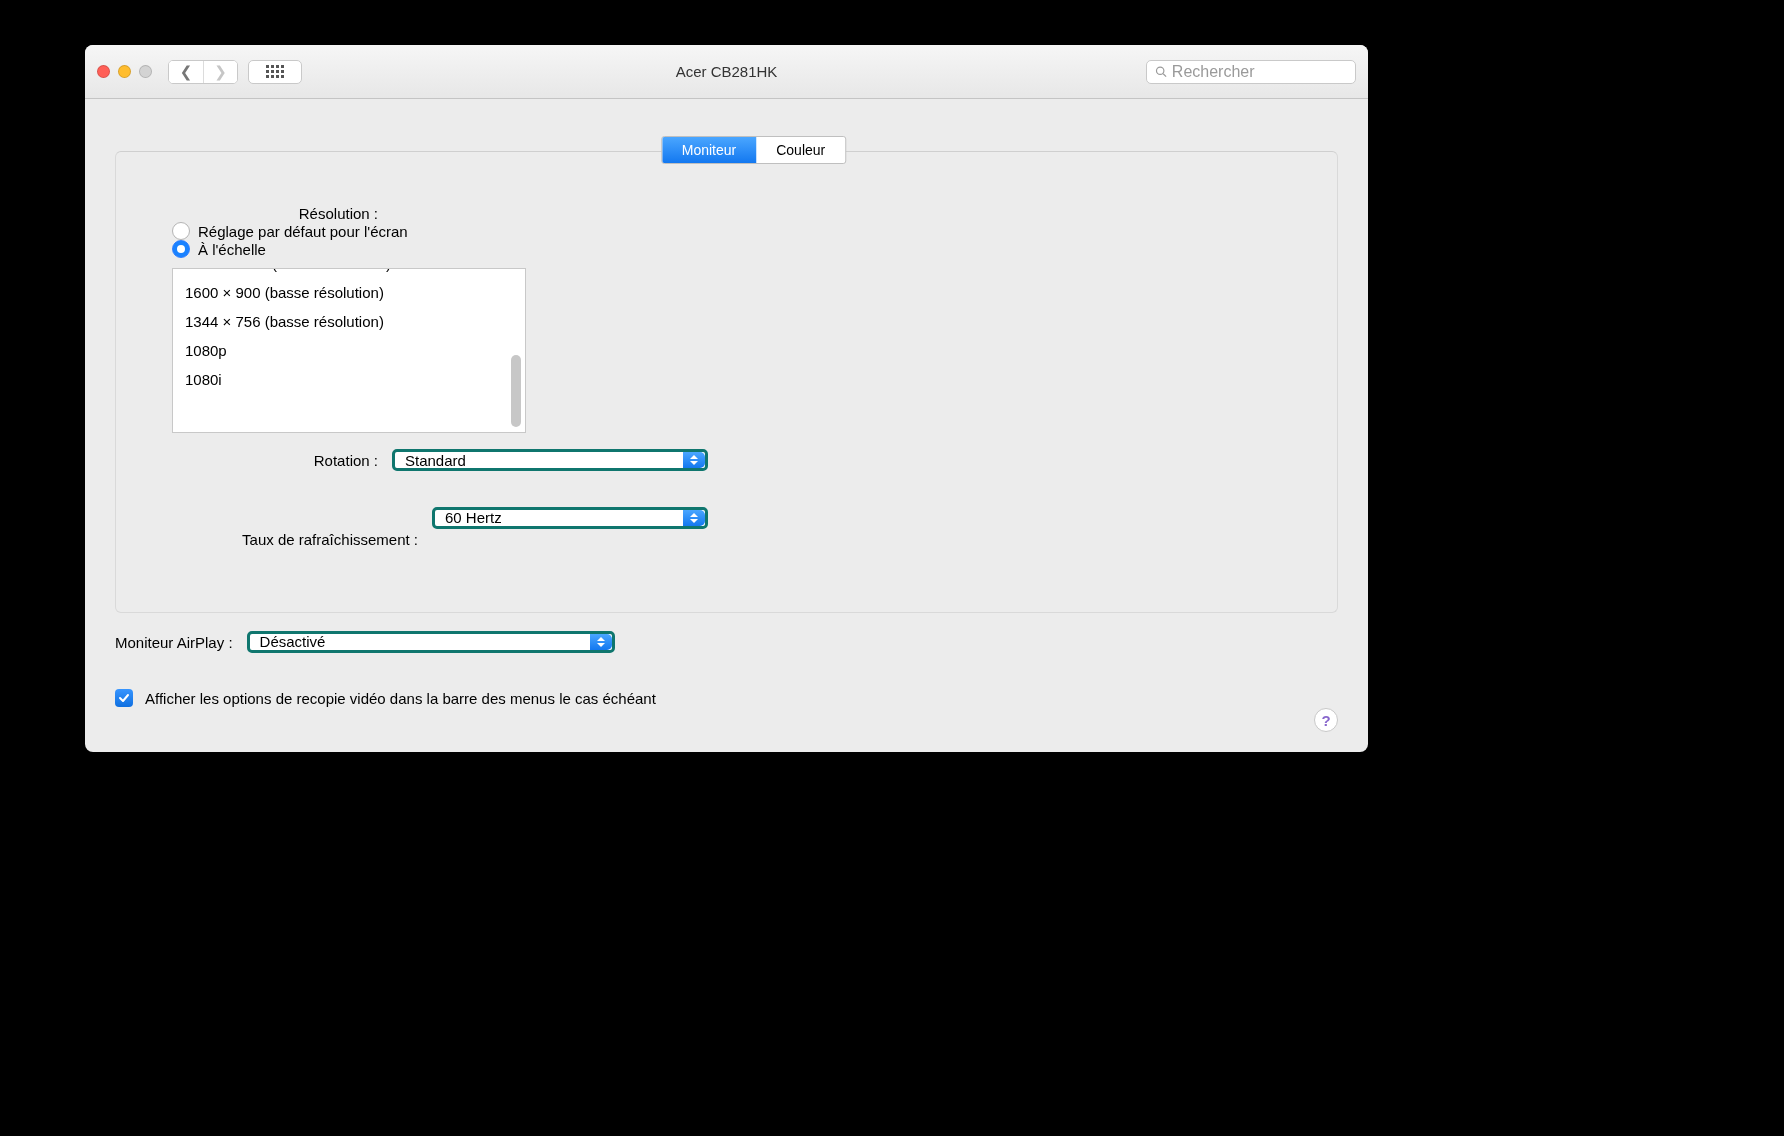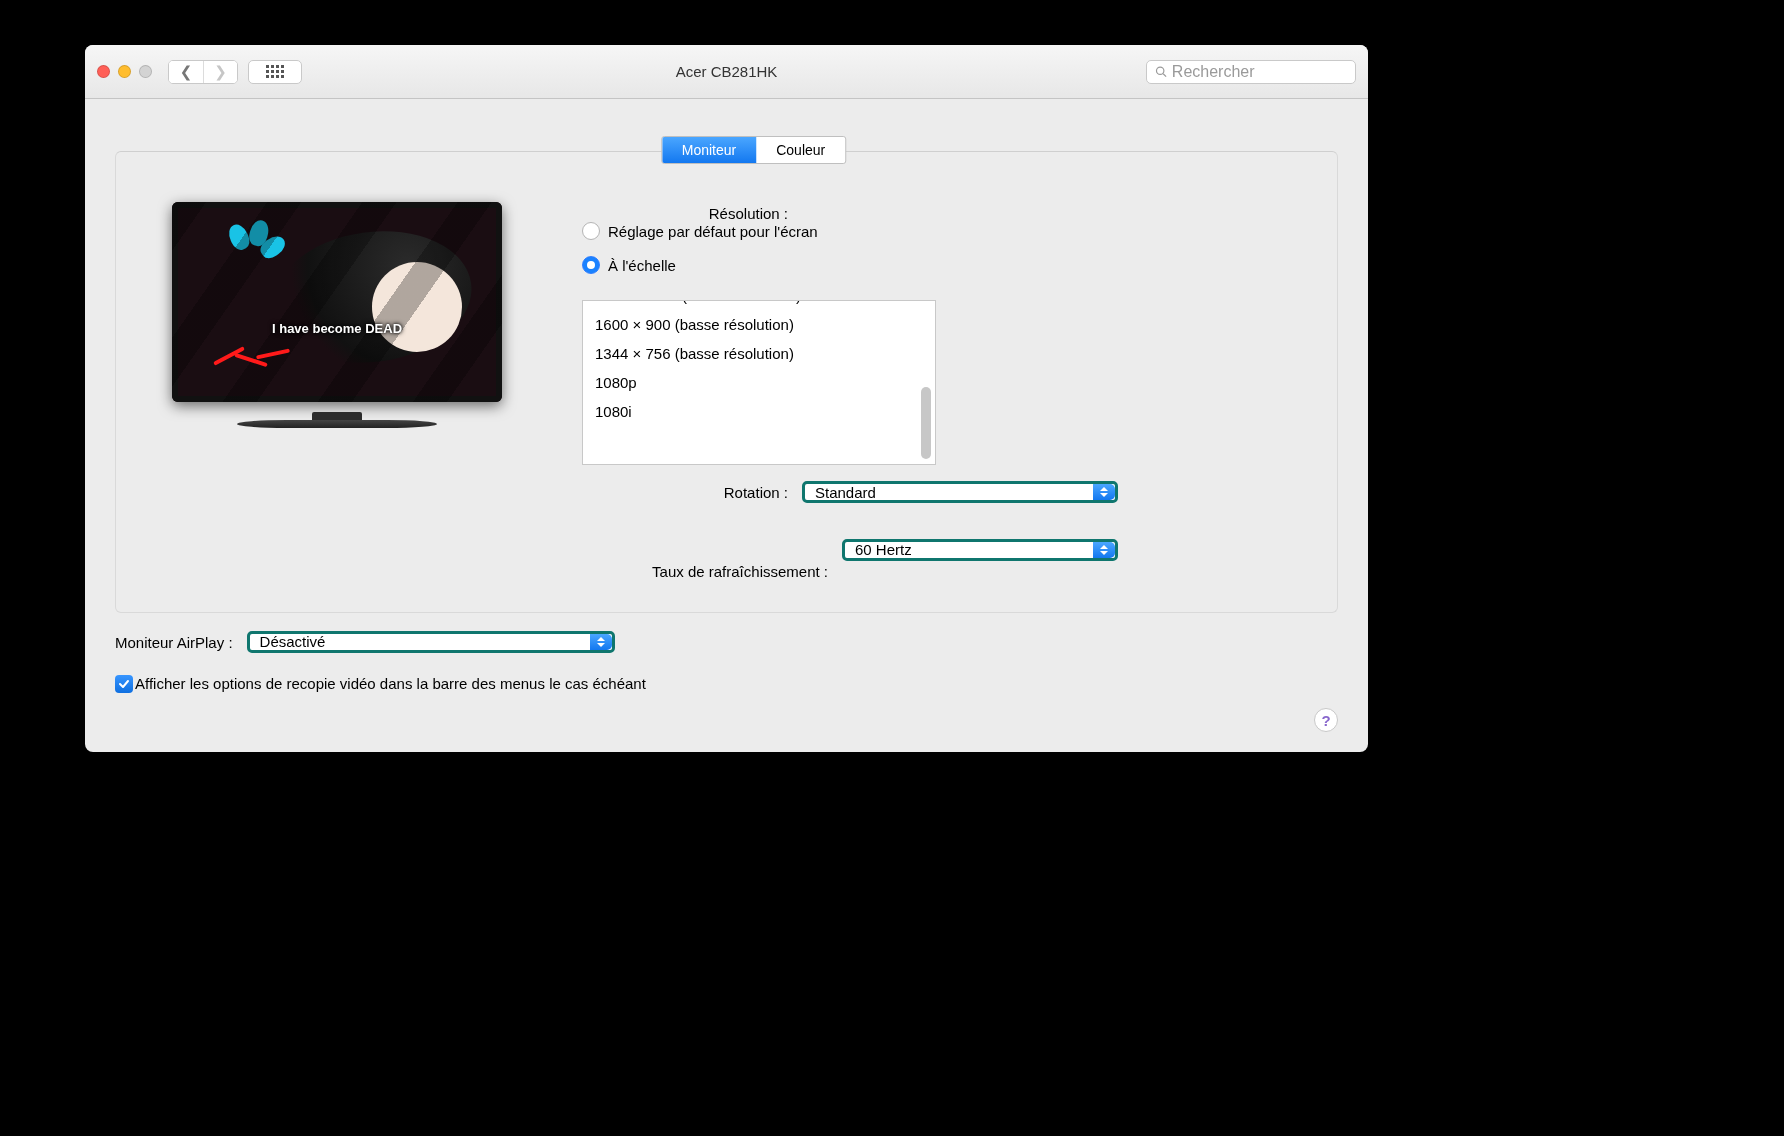--- a/index.html
+++ b/index.html
@@ -76,21 +76,21 @@
 .red-scrawl span{ position:absolute; width:34px; height:4px; background:#ff1a1a; border-radius:2px;}
 .red-scrawl .s1{transform:rotate(-28deg); left:0; top:6px;} .red-scrawl .s2{transform:rotate(18deg); left:22px; top:10px;} .red-scrawl .s3{transform:rotate(-12deg); left:44px; top:4px;}
 .monitor-stand { position:absolute; bottom:-6px; left:50%; transform:translateX(-50%); width:200px; height:16px; }
 .monitor-stand .neck{ width:50px; height:10px; background:#2b2b2b; margin:0 auto; border-radius:2px;}
 .monitor-stand .base{ width:200px; height:8px; background:linear-gradient(#444,#222); border-radius:50%/100%; margin-top:-2px;}
 
 .controls { flex:1; font-size:15px; }
 .row { display:flex; align-items:flex-start; margin-bottom:10px;flex-direction:column; }
 .row .label { width:220px; text-align:right; padding-right:14px; padding-top:3px; color:#000; }
 
-.radios { display:flex; flex-direction:column; gap:16px; }
+.radios { display:flex; flex-direction:column; gap:0; }
 .radio { display:flex; align-items:center; gap:8px; cursor:pointer;}
 .radio .r { width:18px; height:18px; border-radius:50%; border:1px solid #b4b4b4; background:#fff; display:flex; align-items:center; justify-content:center; }
 .radio.checked .r { border-color:#2d7dff; background:radial-gradient(circle,#fff 0 3px,#1a82ff 3px 9px);}
 .radio.checked .r::after{content:''; width:8px; height:8px; background:#fff; border-radius:50%;}
 
 .reslist { margin-top:10px; width:354px; height:165px; background:#fff; border:1px solid #c8c8c8; border-radius:0; overflow:hidden; position:relative;}
 .reslist .inner { position:absolute; left:12px; top:-20px; right:22px; line-height:29px; font-size:15px;}
 .reslist .item { white-space:nowrap; }
 .scroll-thumb { position:absolute; right:4px; top:86px; width:10px; height:72px; background:#c7c7c7; border-radius:5px;}
 
@@ -98,21 +98,21 @@
 .selectwrap .label { width:220px; text-align:right; padding-right:14px; }
 .selectbox { background:#fff; border:3px solid #0f766e; border-radius:5px; height:22px; display:flex; align-items:center; padding:0 8px 0 10px; position:relative; font-size:15px;}
 .selectbox .caret { position:absolute; right:0; top:0; bottom:0; width:22px; background:linear-gradient(#4aa6ff,#1378f0); border-radius:0 5px 5px 0; display:flex; flex-direction:column; align-items:center; justify-content:center; gap:2px;}
 .selectbox .caret::before,.selectbox .caret::after{content:''; width:0; height:0; border-left:4px solid transparent; border-right:4px solid transparent;}
 .selectbox .caret::before{ border-bottom:4px solid #fff;} .selectbox .caret::after{ border-top:4px solid #fff;}
 
 .bottom { padding:18px 22px 0 30px; }
 .airrow { display:flex; align-items:center; gap:14px; font-size:15px;}
 .airrow .selectbox { width:368px;align-items:flex-end; }
 
-.chkrow { display:flex; align-items:flex-start; gap:2px; margin-top:22px; font-size:15px; position:relative;}
+.chkrow { display:flex; align-items:center; gap:12px; margin-top:36px; font-size:15px; position:relative;}
 .checkbox { width:18px; height:18px; border-radius:4px; background:linear-gradient(#3795ff,#0f6fe0); display:flex; align-items:center; justify-content:center;}
 .checkbox svg { width:12px; height:12px; }
 
 .help { position:absolute; right:30px; bottom:20px; width:24px; height:24px; border-radius:50%; border:1px solid #c8c8c8; background:#fff; color:#7a7aff; color:#8a6fd1; display:flex; align-items:center; justify-content:center; font-size:15px; font-weight:bold; color:#9b59ff; }
 .help { color:#8866cc; }
 </style>
 </head>
 <body>
 
 <div class="window">
@@ -153,43 +153,20 @@
     </div>
   </div>
 
   <div class="panel">
     <div class="tabs">
       <div class="tab active">Moniteur</div>
       <div class="tab">Couleur</div>
     </div>
 
     <div class="content">
-      <div class="monitor-ill">
-        <div class="monitor-screen">
-          <div class="wood"></div>
-          <div class="hair"></div>
-          <div class="face"></div>
-          <div class="flower">
-              <div class="petal p1"></div>
-              <div class="petal p2"></div>
-              <div class="petal p3"></div>
-            </div>
-          <div class="shadow-stripes"></div>
-          <div class="subtitle">I have become DEAD</div>
-          <div class="red-scrawl">
-              <span class="s1"></span>
-              <span class="s2"></span>
-              <span class="s3"></span>
-            </div>
-        </div>
-        <div class="monitor-stand">
-            <div class="neck"></div>
-            <div class="base"></div>
-          </div>
-      </div>
 
       <div class="controls">
         <div class="row">
           <div class="label">Résolution :</div>
           <div class="radios">
             <div class="radio">
               <div class="r"></div>
                 <span>Réglage par défaut pour l'écran</span>
             </div>
             <div class="radio checked">

